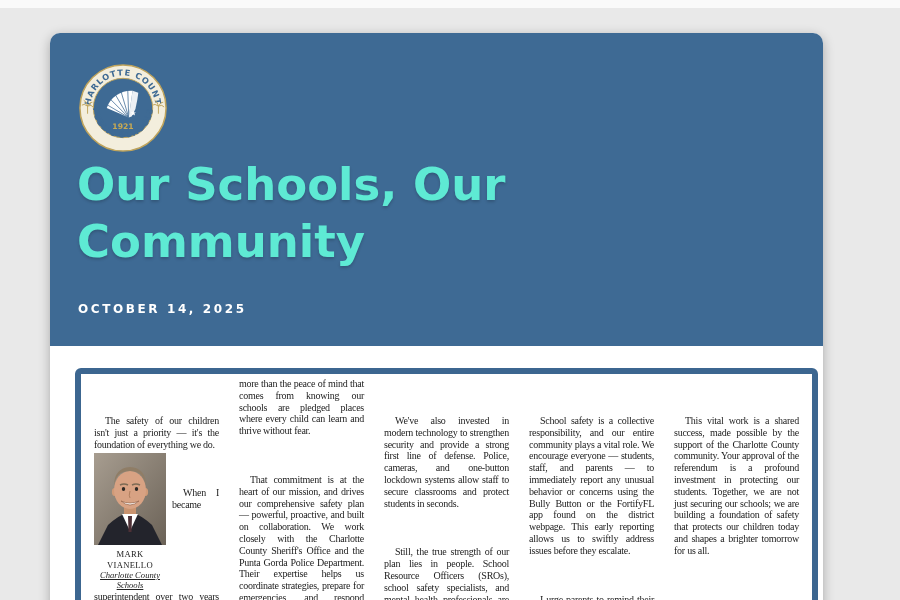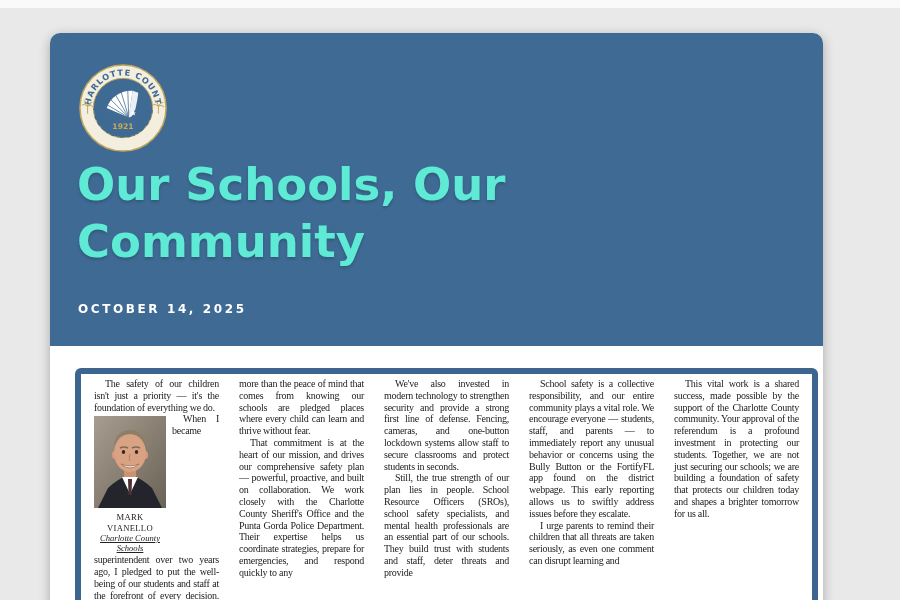--- a/index.html
+++ b/index.html
@@ -40,21 +40,21 @@
     color:#141414;margin:2px 0 9px 0;white-space:nowrap;
   }
   .columns{
     display:flex;gap:20px;
     font-family:"Liberation Serif", serif;
     font-size:10px;letter-spacing:-0.25px;line-height:11.8px;
     text-align:justify;color:#1c1c1c;
   }
   .col{flex:1 1 0;min-width:0;}
   .col p{margin:0;}
-  .col p.indent{text-indent:11px;}
+  .col p.indent{text-indent:11px;margin-top:37px;}
   figure.photo{float:left;width:72px;margin:3px 6px 1px 0;}
   figure.photo svg{display:block;width:72px;height:92px;}
   figcaption{
     text-align:center;font-size:8.6px;line-height:10.2px;
     letter-spacing:0.3px;margin-top:4px;color:#222;
   }
   .cap-org{font-style:italic;letter-spacing:0;text-decoration:underline;}
 </style>
 </head>
 <body>
@@ -137,21 +137,21 @@
         </figure>
         <p class="indent">When I became superintendent over two years ago, I pledged to put the well-being of our students and staff at the forefront of every decision. While so much in education matters, nothing</p>
       </div>
 
       <div class="col">
         <p>more than the peace of mind that comes from knowing our schools are pledged places where every child can learn and thrive without fear.</p>
         <p class="indent">That commitment is at the heart of our mission, and drives our comprehensive safety plan — powerful, proactive, and built on collaboration. We work closely with the Charlotte County Sheriff's Office and the Punta Gorda Police Department. Their expertise helps us coordinate strategies, prepare for emergencies, and respond quickly to any</p>
       </div>
 
       <div class="col">
-        <p class="indent">We've also invested in modern technology to strengthen security and provide a strong first line of defense. Fencing, cameras, and one-button lockdown systems allow staff to secure classrooms and protect students in seconds.</p>
+        <p class="indent">We've also invested in modern technology to strengthen security and provide a strong first line of defense. Police, cameras, and one-button lockdown systems allow staff to secure classrooms and protect students in seconds.</p>
         <p class="indent">Still, the true strength of our plan lies in people. School Resource Officers (SROs), school safety specialists, and mental health professionals are an essential part of our schools. They build trust with students and staff, deter threats and provide</p>
       </div>
 
       <div class="col">
         <p class="indent">School safety is a collective responsibility, and our entire community plays a vital role. We encourage everyone — students, staff, and parents — to immediately report any unusual behavior or concerns using the Bully Button or the FortifyFL app found on the district webpage. This early reporting allows us to swiftly address issues before they escalate.</p>
         <p class="indent">I urge parents to remind their children that all threats are taken seriously, as even one comment can disrupt learning and</p>
       </div>
 
       <div class="col">
         <p class="indent">This vital work is a shared success, made possible by the support of the Charlotte County community. Your approval of the referendum is a profound investment in protecting our students. Together, we are not just securing our schools; we are building a foundation of safety that protects our children today and shapes a brighter tomorrow for us all.</p>

